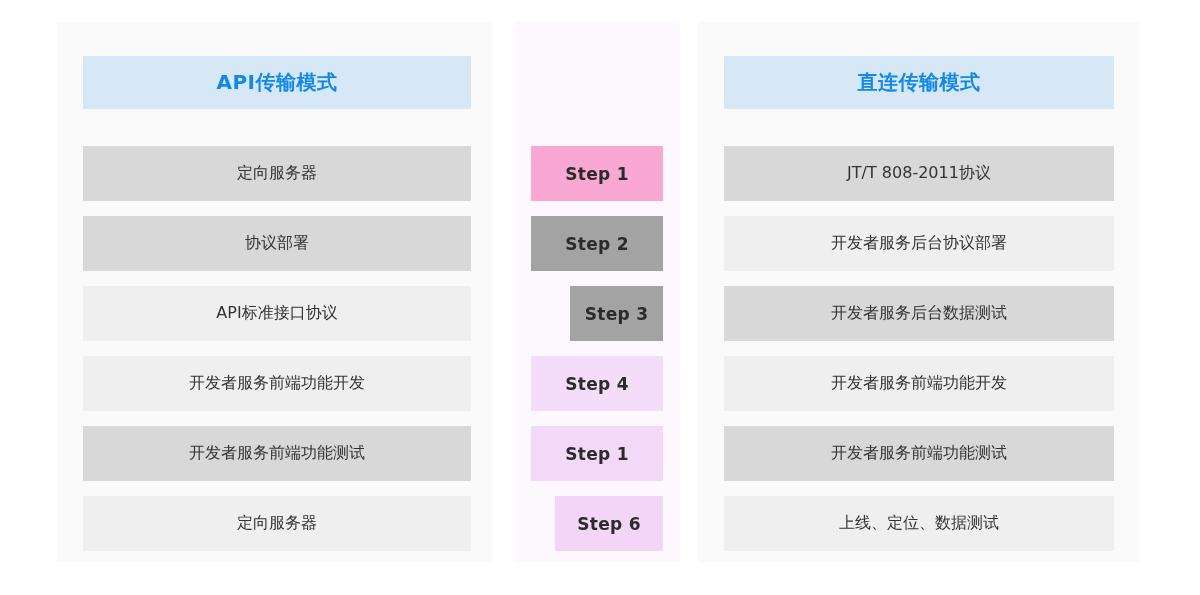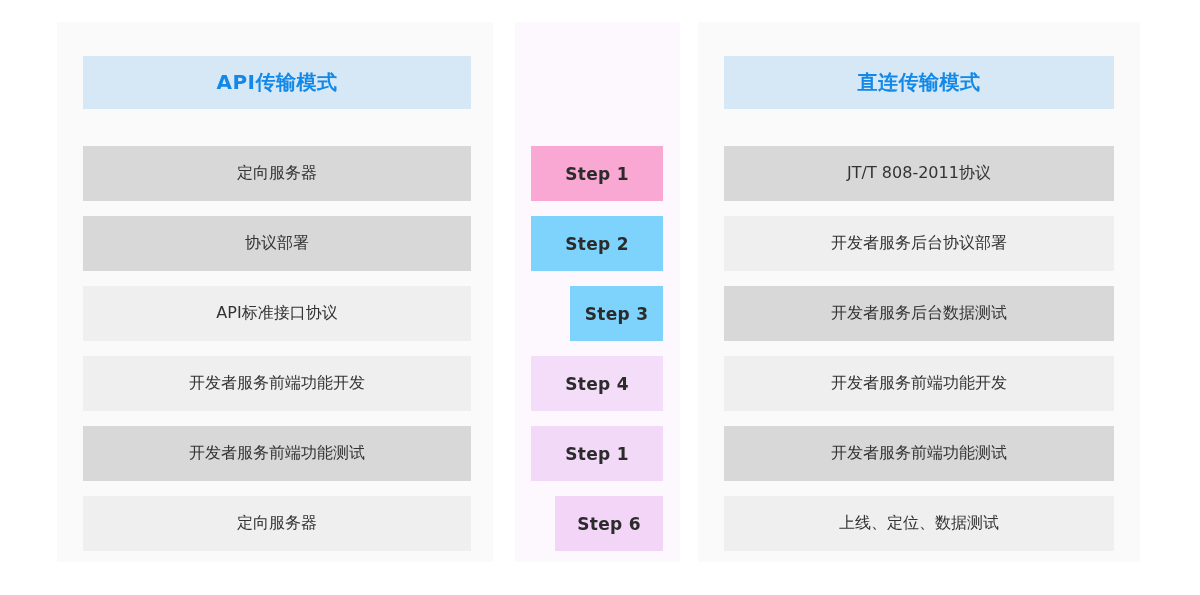--- a/index.html
+++ b/index.html
@@ -118,22 +118,22 @@
         <div class="row light">API标准接口协议</div>
         <div class="row light">开发者服务前端功能开发</div>
         <div class="row dark">开发者服务前端功能测试</div>
         <div class="row light">定向服务器</div>
       </div>
   </div>
 
   <div class="col col-mid">
     <div class="steps" id="mid-steps">
         <div class="step" style="background: #f9a8d4;">Step 1</div>
-        <div class="step" style="background: #7dd3fc;">Step 2</div>
-        <div class="step" style="background: #7dd3fc; margin-left: 39px;">Step 3</div>
+        <div class="step" style="background: #a3a3a3;">Step 2</div>
+        <div class="step" style="background: #a3a3a3; margin-left: 39px;">Step 3</div>
         <div class="step" style="background: rgb(244, 221, 248);">Step 4</div>
         <div class="step" style="background: rgb(243, 217, 248);">Step 1</div>
         <div class="step" style="background: rgb(242, 213, 247); margin-left: 24px;">Step 6</div>
       </div>
   </div>
 
   <div class="col col-right">
     <div class="col-head">直连传输模式</div>
     <div class="rows" id="right-rows">
         <div class="row dark">JT/T 808-2011协议</div>

